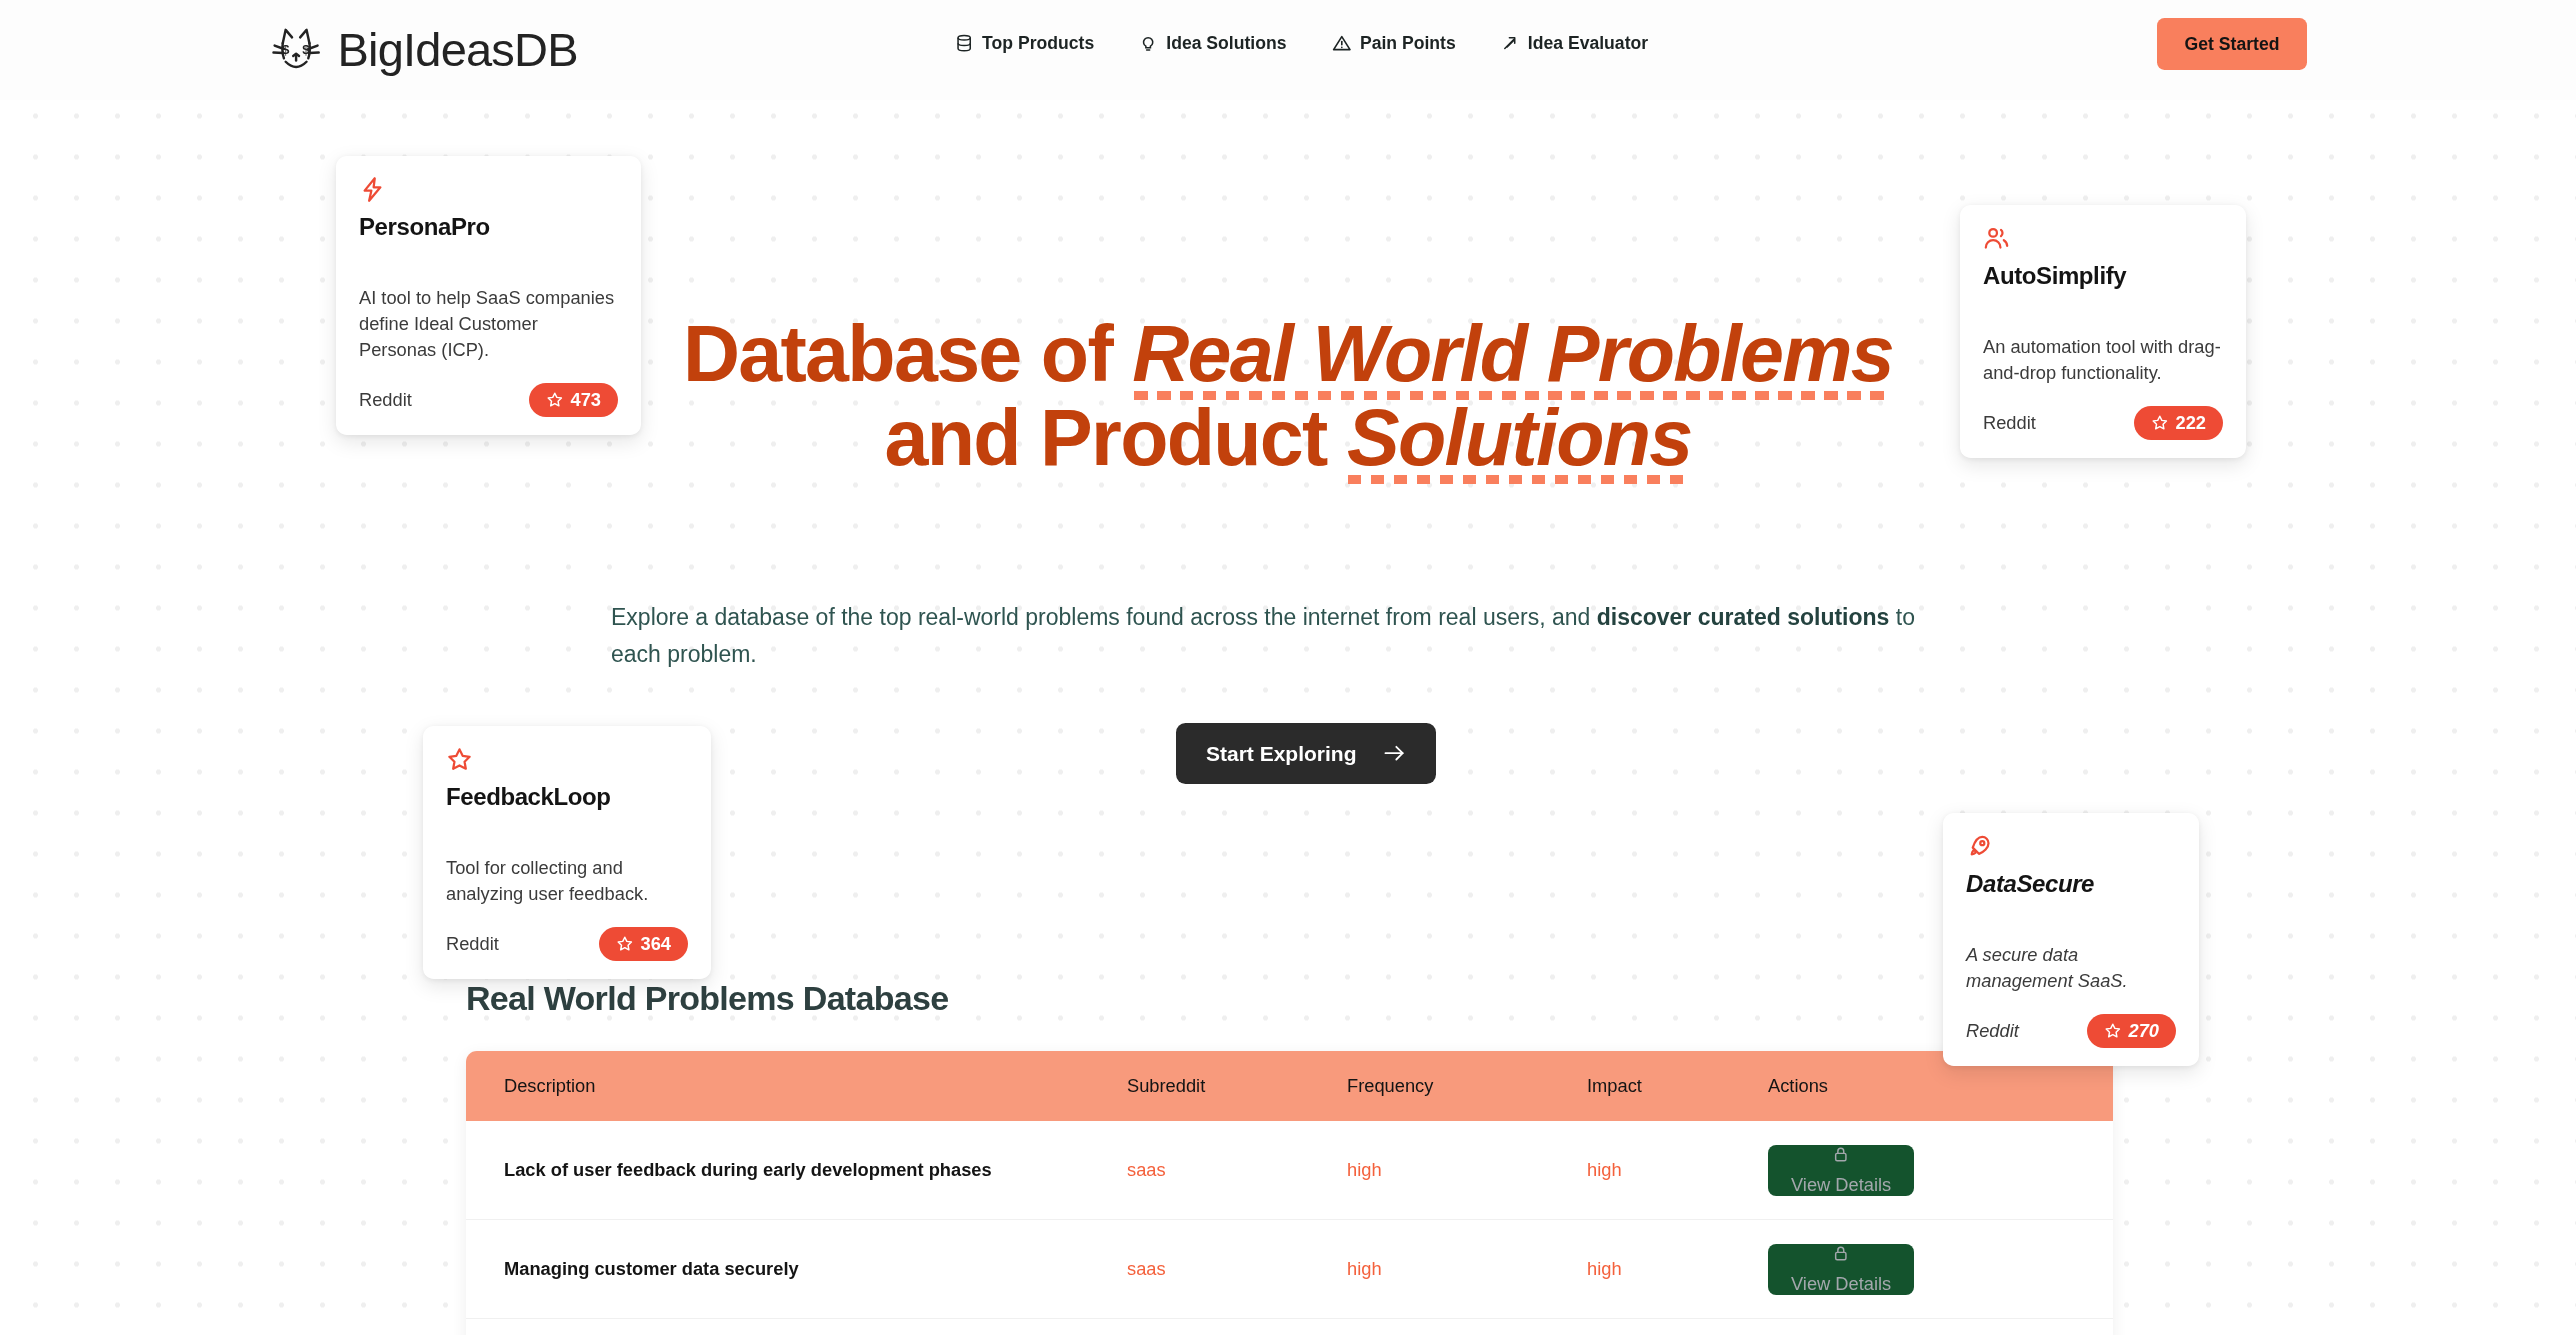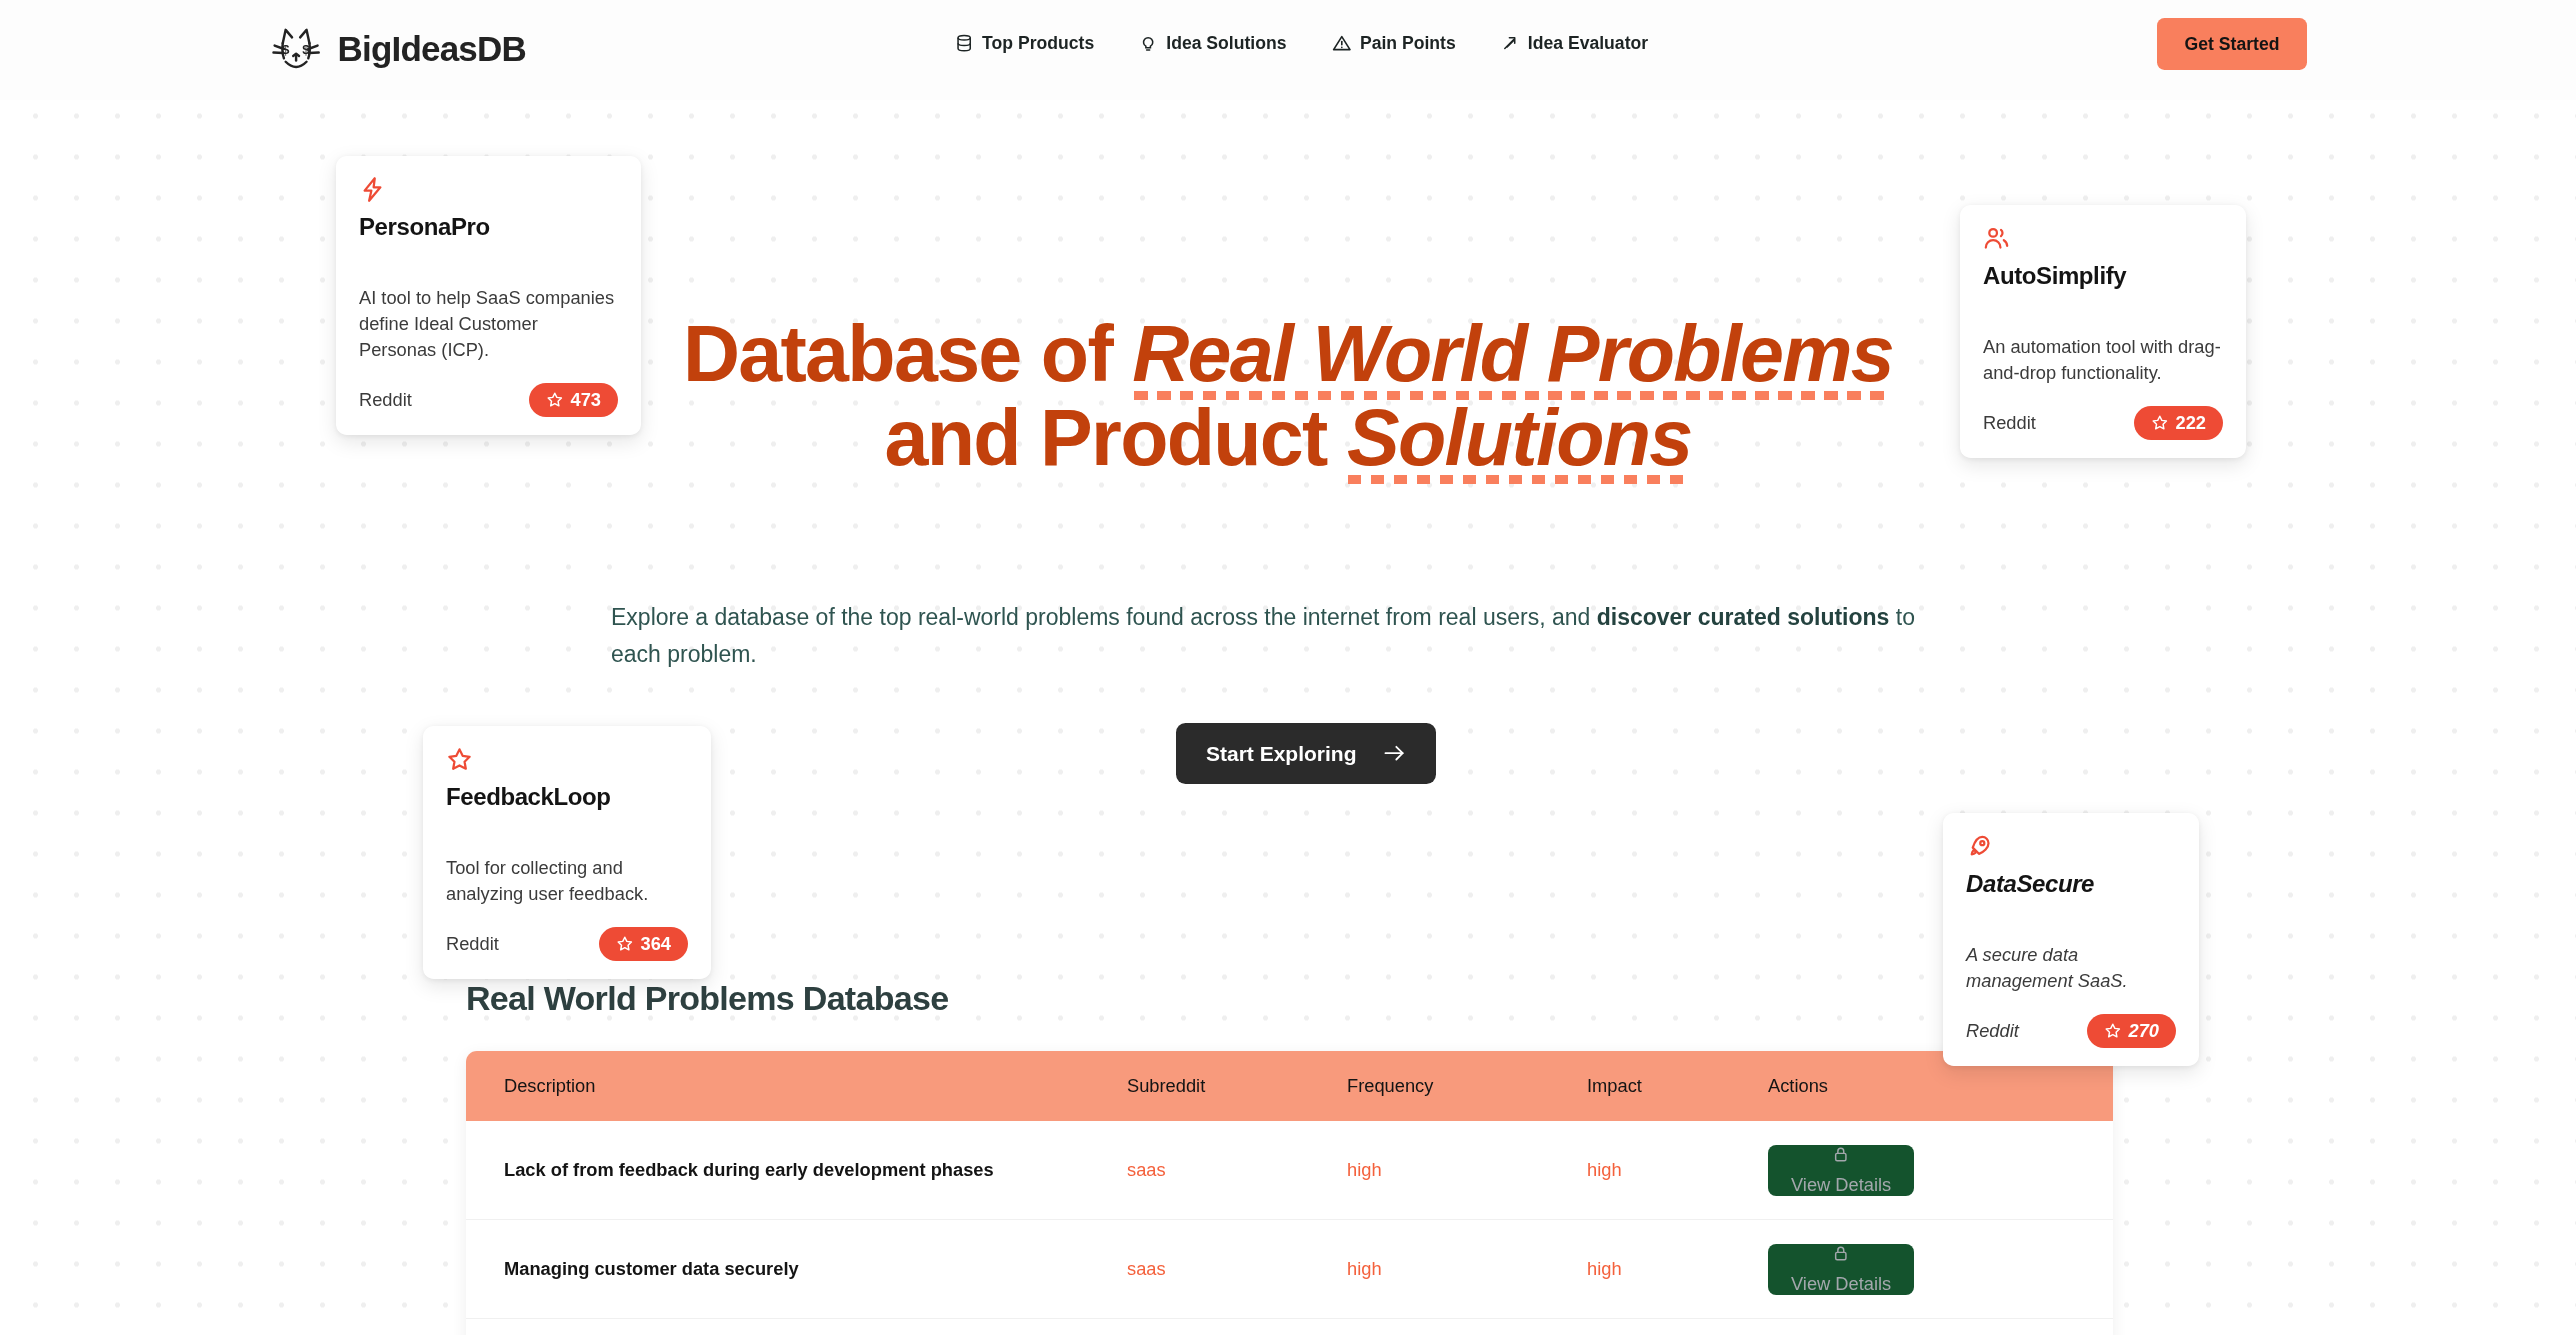--- a/index.html
+++ b/index.html
@@ -47,22 +47,22 @@
   .brand {
     position: absolute;
     left: 270px;
     top: 20.3px;
     display: flex;
     align-items: center;
     gap: 9.5px;
   }
   .brand-logo { width: 58px; height: 58px; display: block; }
   .brand-name {
-    font-size: 35px;
-    font-weight: bold;
+    font-size: 47px;
+    font-weight: normal;
     letter-spacing: -0.8px;
     color: #232323;
     font-family: "Liberation Sans", sans-serif;
   }
 
   .nav {
     position: absolute;
     left: 955px;
     top: 32.5px;
     display: flex;
@@ -450,21 +450,21 @@
 
   <div class="db-head">
     <div class="c-desc">Description</div>
     <div class="c-sub">Subreddit</div>
     <div class="c-freq">Frequency</div>
     <div class="c-imp">Impact</div>
     <div class="c-act">Actions</div>
   </div>
 
   <div class="db-row">
-    <div class="c-desc">Lack of from feedback during early development phases</div>
+    <div class="c-desc">Lack of user feedback during early development phases</div>
     <div class="c-sub">saas</div>
     <div class="c-freq">high</div>
     <div class="c-imp">high</div>
     <div class="c-act">
       <button class="view-details">
         <svg width="17.6" height="19" viewBox="0 0 24 24" fill="none" stroke="#a3a7ac" stroke-width="2" stroke-linecap="round" stroke-linejoin="round">
           <rect x="5" y="11" width="14" height="10" rx="2"></rect>
           <path d="M8 11V8a4 4 0 0 1 8 0v3"></path>
         </svg>
         <span>View Details</span>

